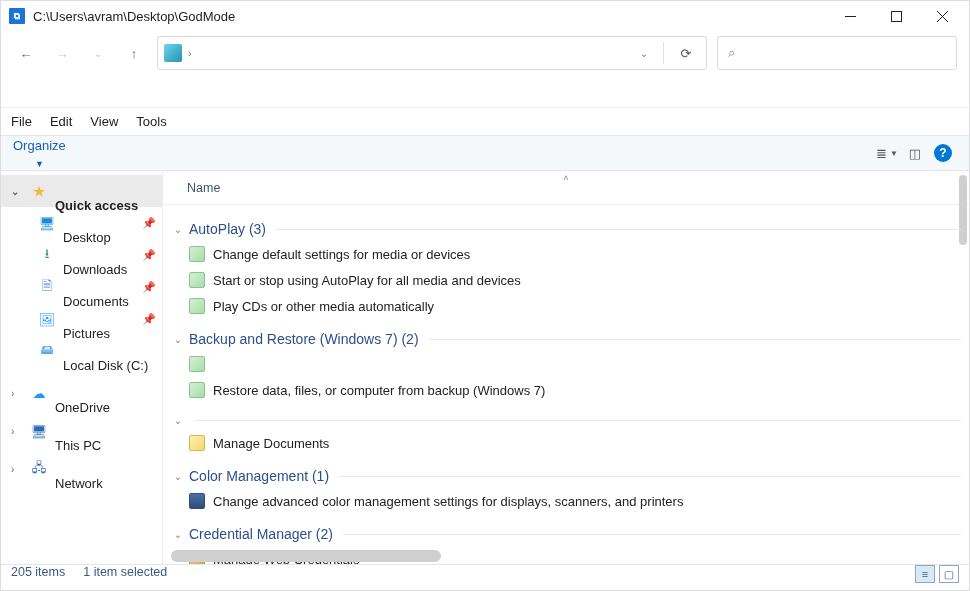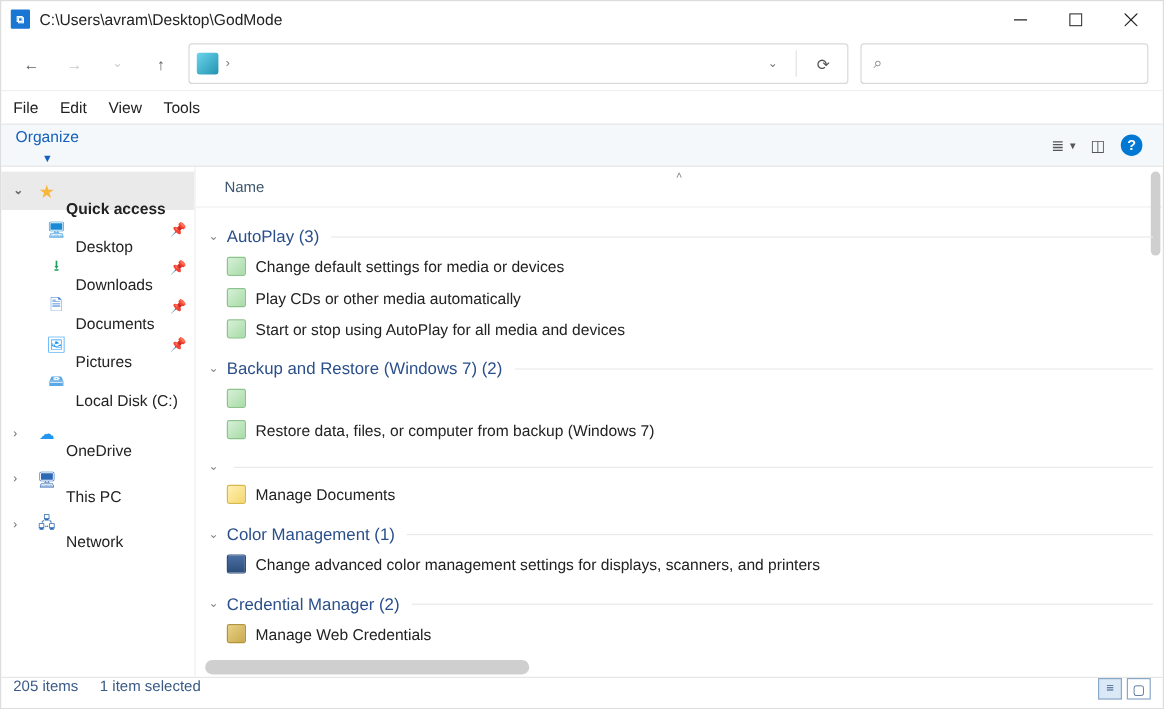--- a/index.html
+++ b/index.html
@@ -15,21 +15,21 @@
   .nav-arrow { width: 26px; height: 26px; display:flex;align-items:center;justify-content:center; color:#606060;}
   .nav-arrow.disabled { color:#c9c9c9; }
   .addr { flex: 1; height: 34px; border:1px solid #d9d9d9; border-radius:3px; display:flex; align-items:center; padding:0 6px; gap:6px;}
   .addr .folder-icon { width:18px; height:18px; background:linear-gradient(135deg,#6dd5ed,#2193b0); border-radius:2px;}
   .addr .chev { color:#7a7a7a; font-size:11px;}
   .addr .fill { flex:1;}
   .addr .drop { width:22px; text-align:center; color:#7a7a7a; font-size:10px;}
   .addr .refresh { width:28px; text-align:center; color:#555; }
   .addr-sep { width:1px; height:22px; background:#e3e3e3; margin:0 2px;}
   .searchbox { width: 240px; height:34px; border:1px solid #d9d9d9; border-radius:3px; display:flex; align-items:center; padding:0 10px; color:#888;}
-  .menubar { height: 28px; display:flex; align-items:center; gap:18px; padding:0 10px; font-size:13px; border-top:1px solid #f0f0f0;}
+  .menubar { height: 28px; display:flex; align-items:center; gap:18px; padding:0 10px; font-size:13px; border-top:1px solid #f0f0f0;margin-top:32px;}
   .menubar span { color:#222;}
   .toolbar { height: 36px; background:#f4f8fb; border-top:1px solid #e6e6e6; border-bottom:1px solid #e6e6e6; display:flex; align-items:center; padding:0 12px;}
   .toolbar .org { color:#1560bd; display:flex; align-items:center; gap:6px; font-size:13px;flex-direction:column;}
   .toolbar .tspacer { flex:1;}
   .toolbar .tbtn { width:28px; height:28px; display:flex;align-items:center;justify-content:center; color:#555;}
   .help-icon { width:18px;height:18px;border-radius:50%;background:#0078d4;color:#fff;display:flex;align-items:center;justify-content:center;font-size:12px;font-weight:bold;}
   .body { flex:1; display:flex; overflow:hidden;}
   .sidebar { width: 162px; border-right:1px solid #eee; padding:4px 0; overflow:auto;}
   .side-item { height: 32px; display:flex; align-items:center; padding:0 6px 0 10px; gap:8px; font-size:13px; position:relative;}
   .side-item.hdr { background:#eaeaea; font-weight:600;}
@@ -201,25 +201,25 @@
               <span class="exp">⌄</span>
               <span class="gname">AutoPlay (3)</span>
               <div class="group-line"></div>
             </div>
             <div class="item">
               <span class="iicon "></span>
               <span>Change default settings for media or devices</span>
             </div>
             <div class="item">
               <span class="iicon "></span>
+              <span>Start or stop using AutoPlay for all media and devices</span>
+            </div>
+            <div class="item">
+              <span class="iicon "></span>
               <span>Play CDs or other media automatically</span>
-            </div>
-            <div class="item">
-              <span class="iicon "></span>
-              <span>Start or stop using AutoPlay for all media and devices</span>
             </div>
           </div>
           <div class="group">
             <div class="group-h">
               <span class="exp">⌄</span>
               <span class="gname">Backup and Restore (Windows 7) (2)</span>
               <div class="group-line"></div>
             </div>
             <div class="item">
               <span class="iicon "></span>

